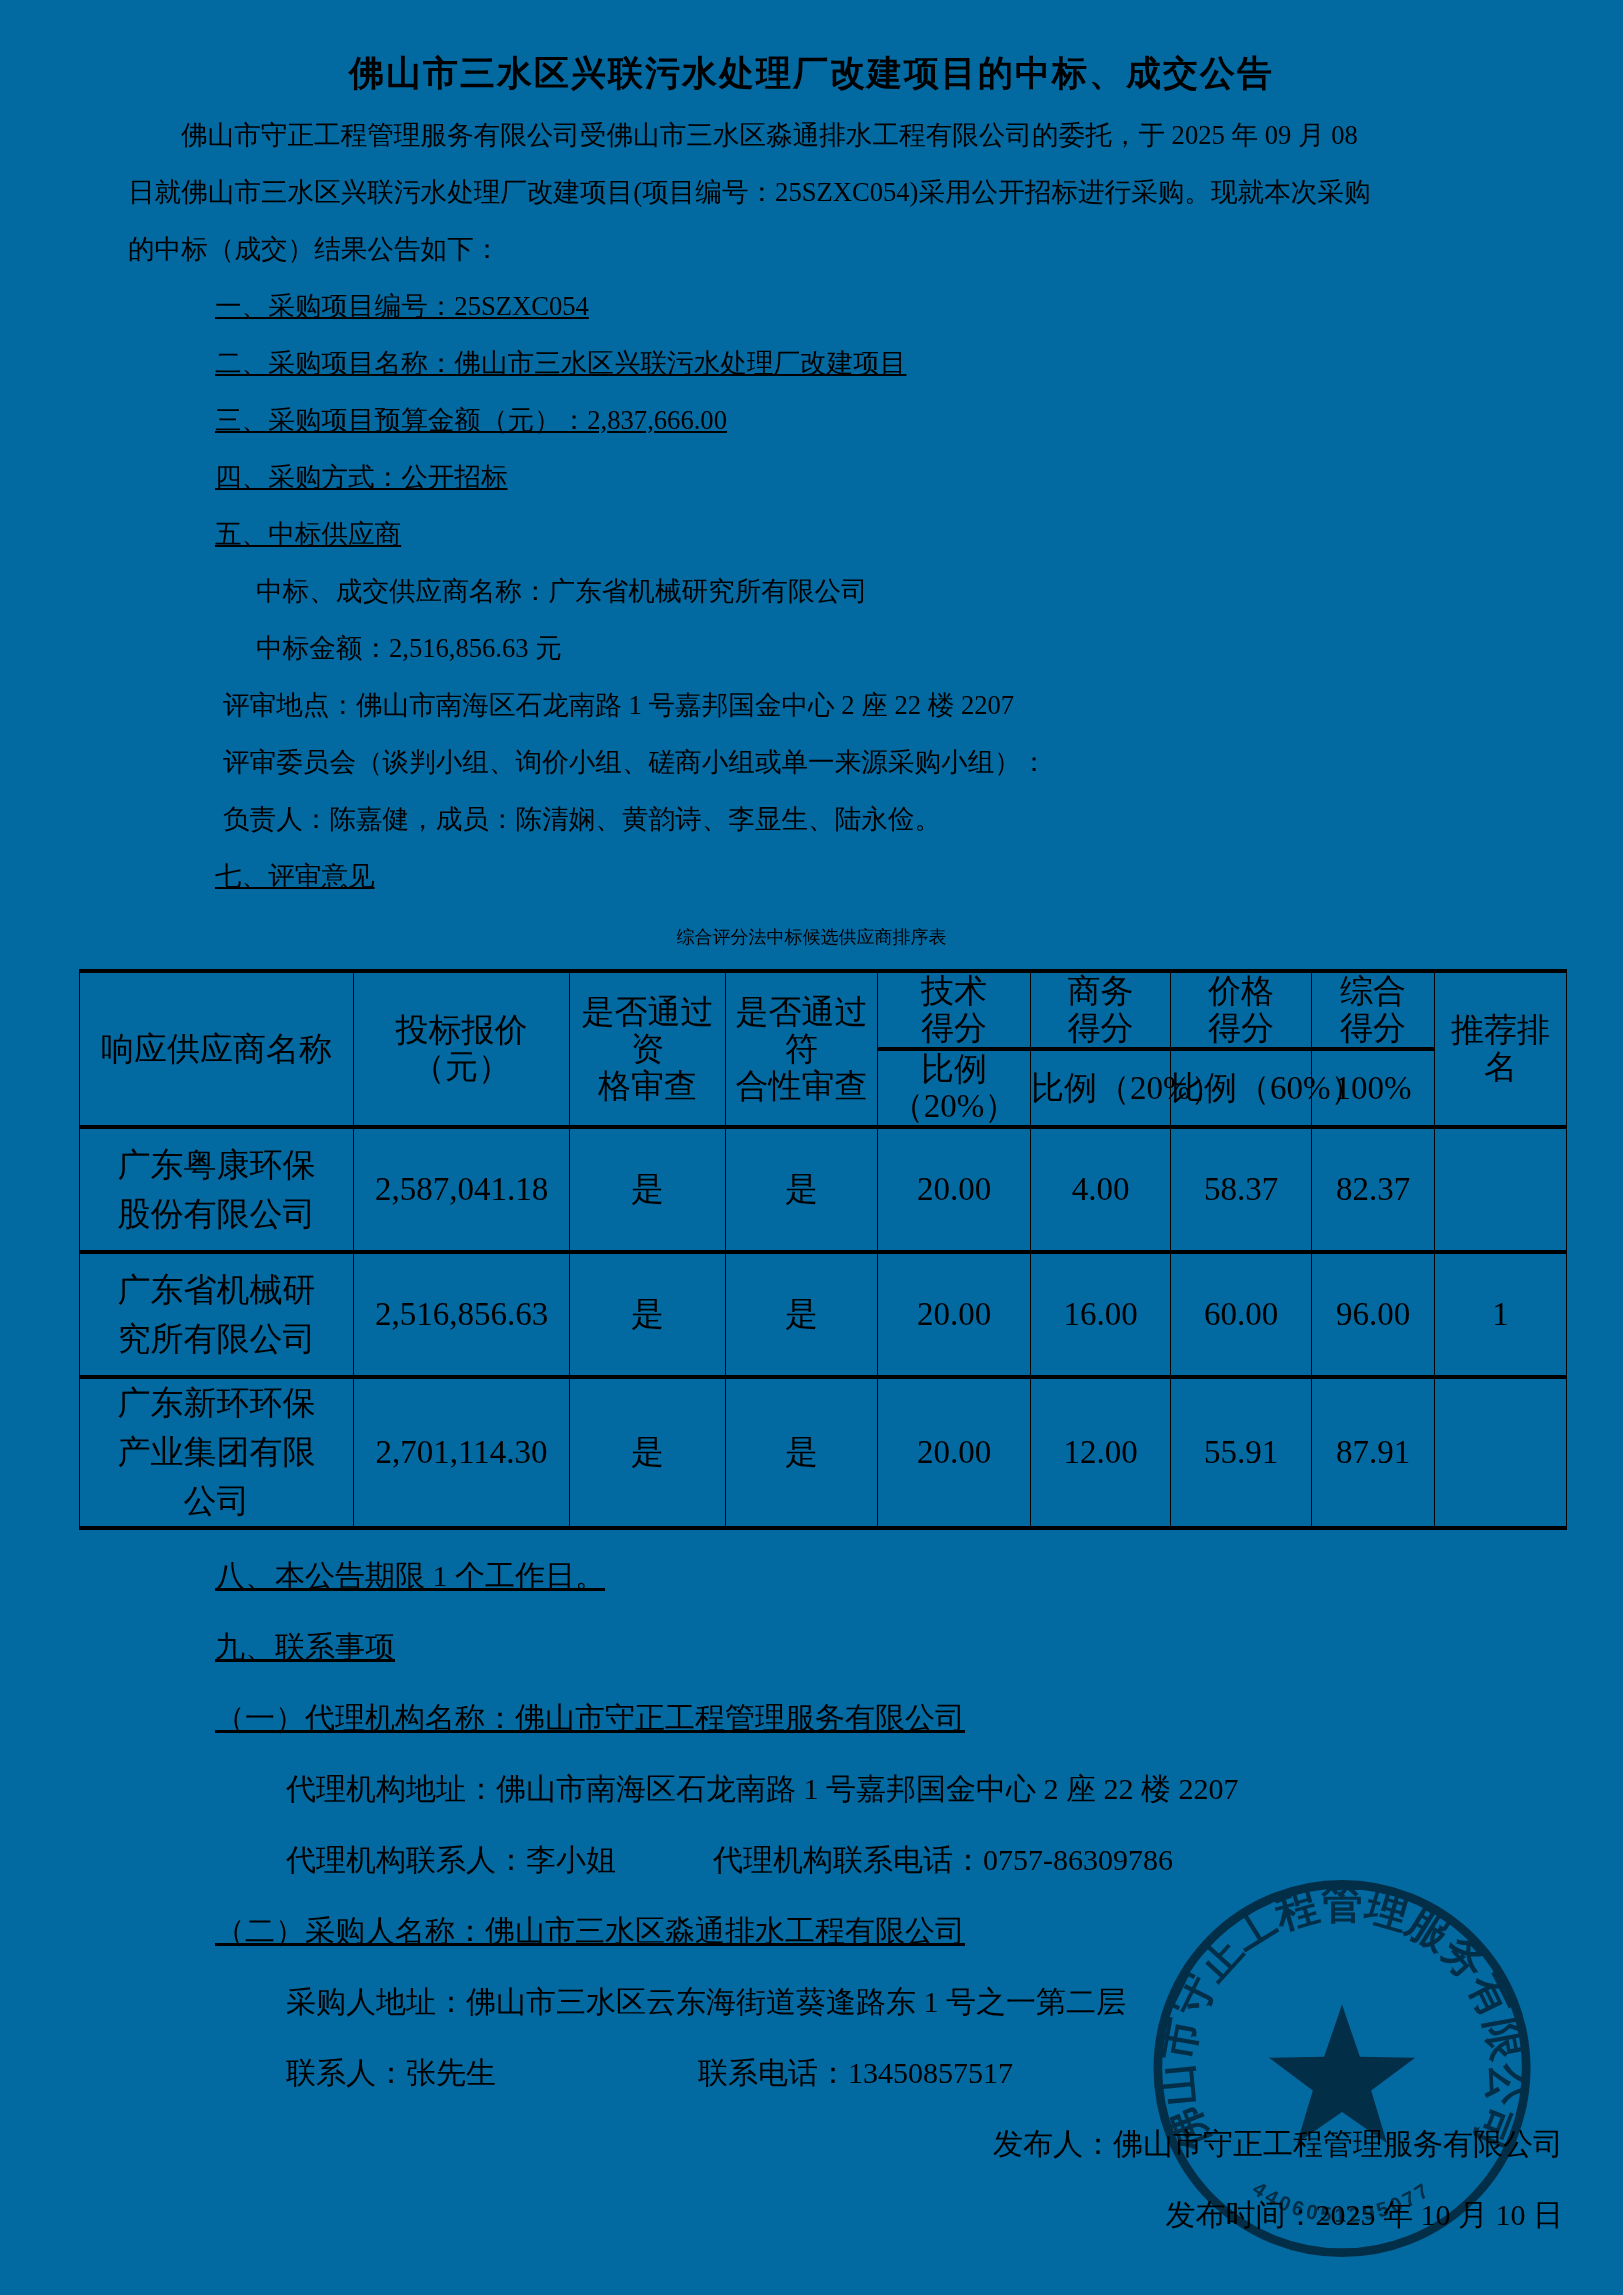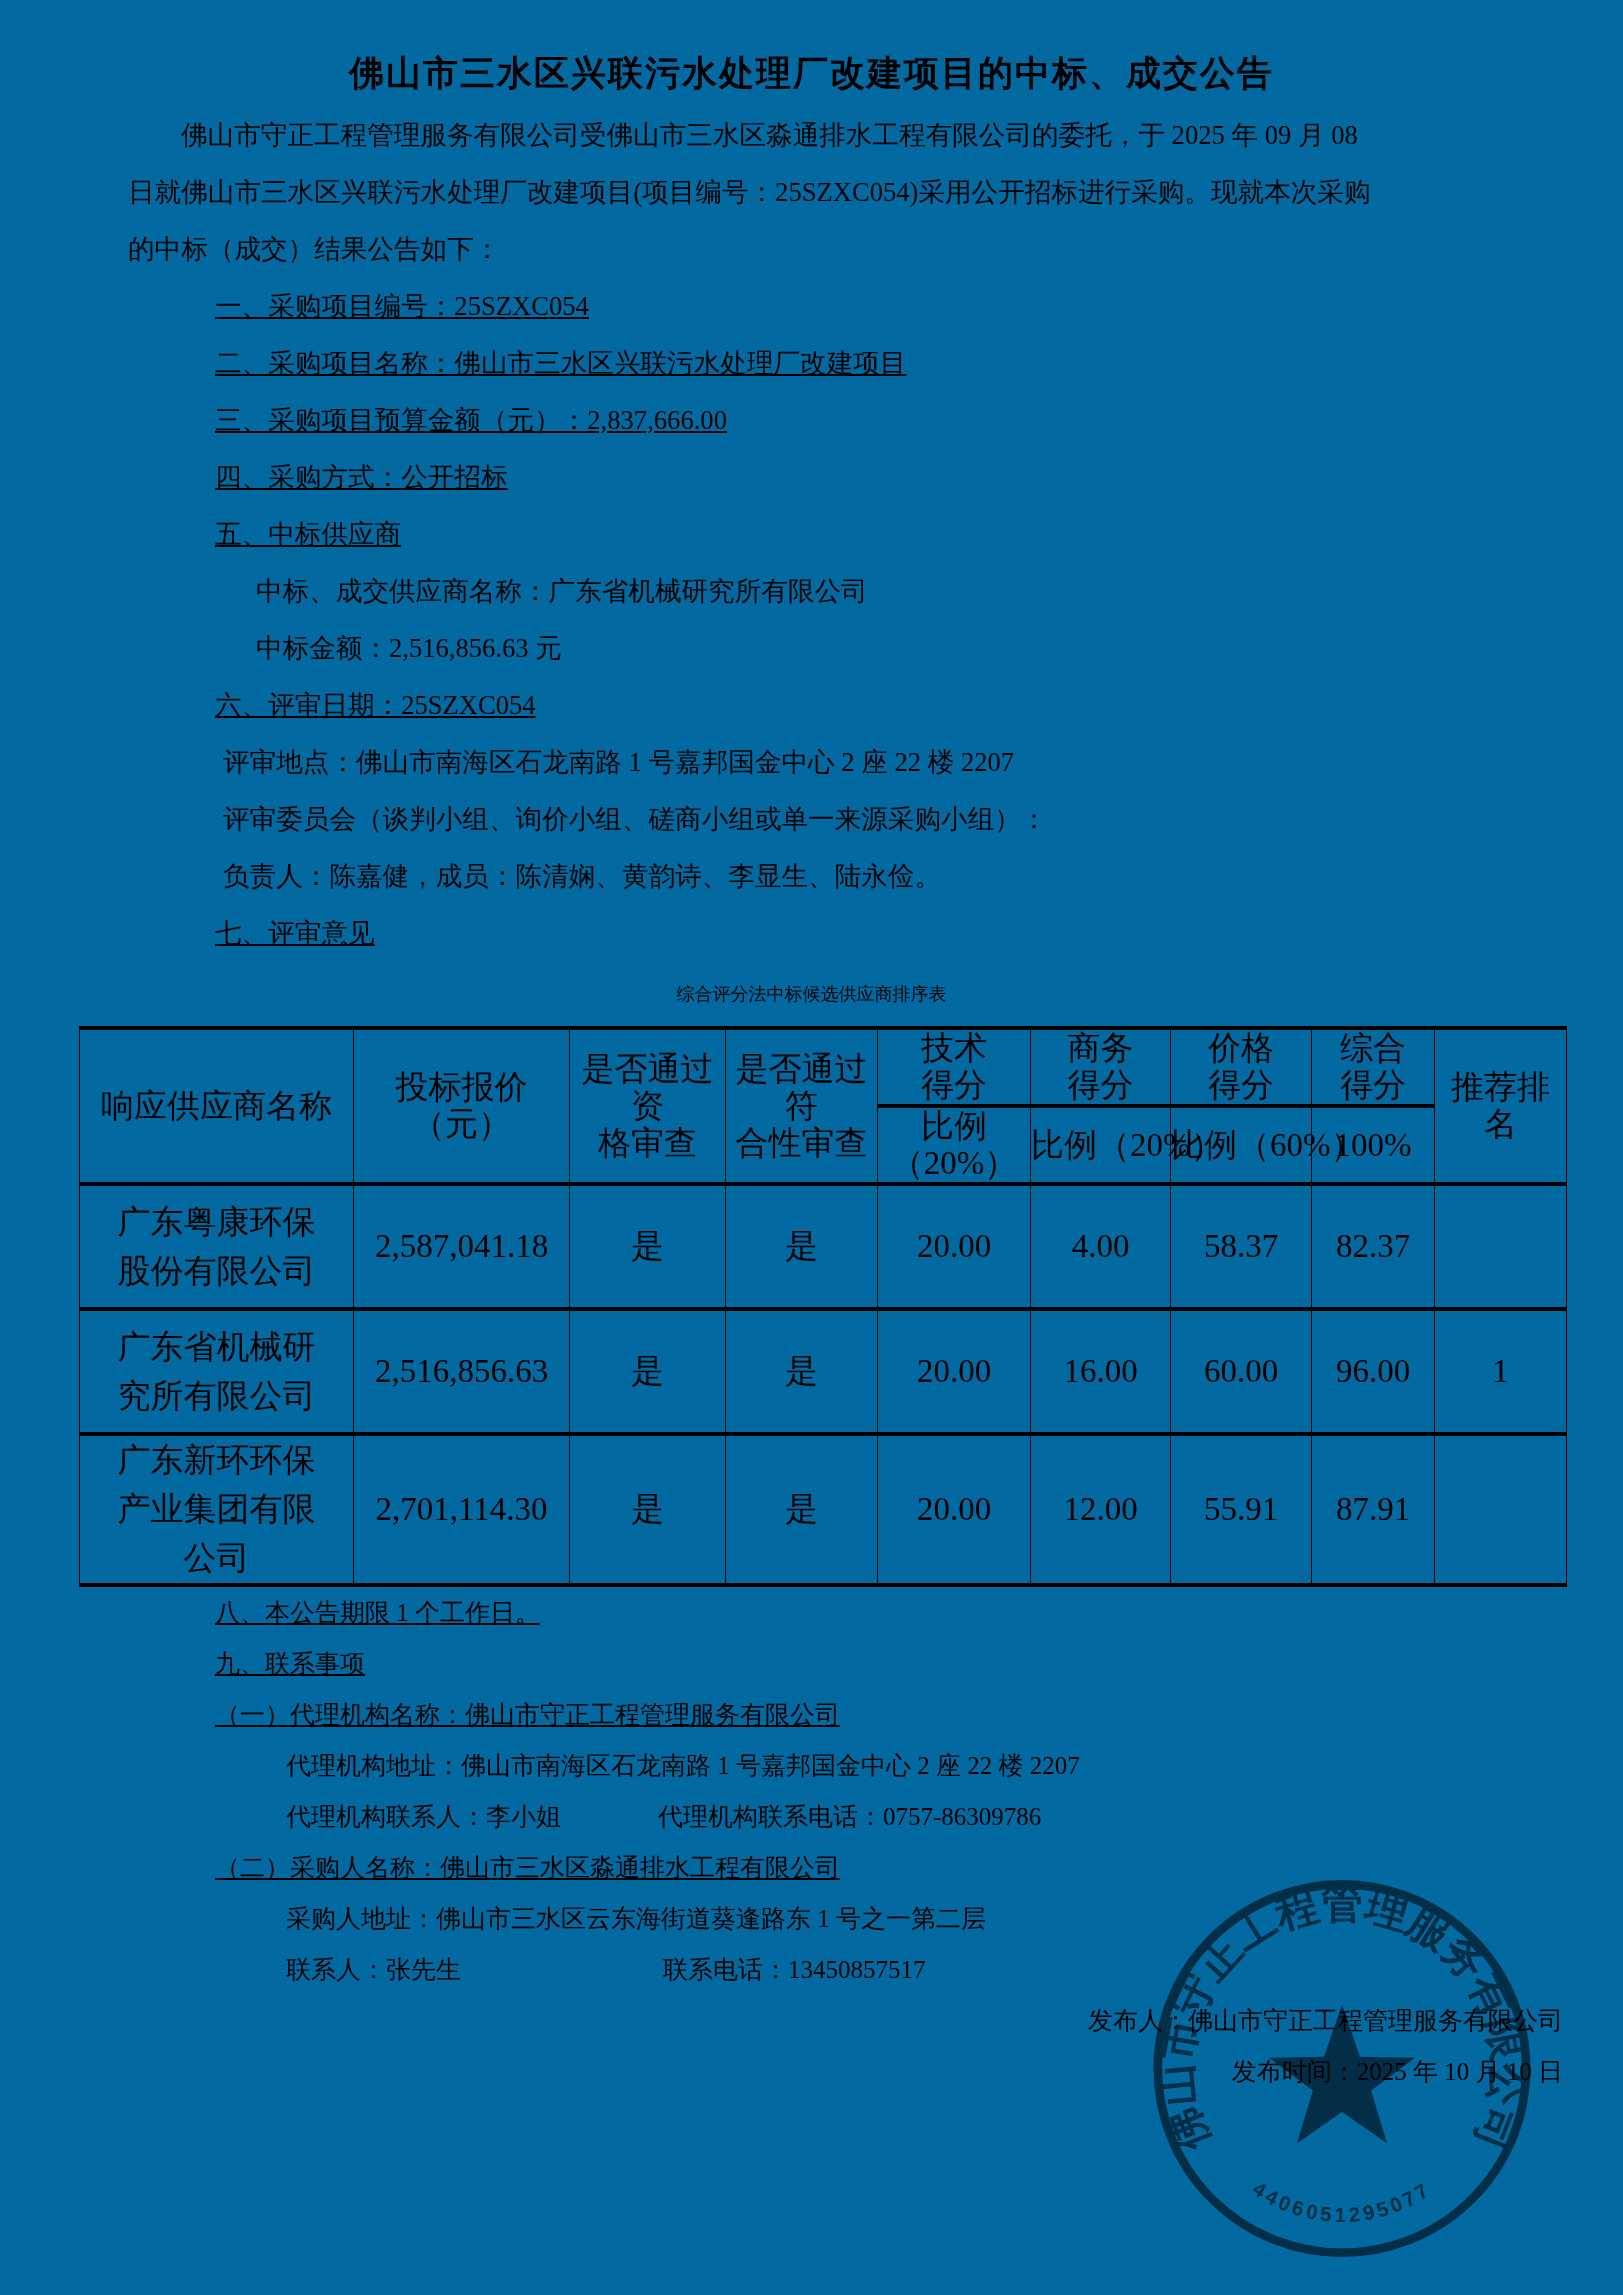--- a/index.html
+++ b/index.html
@@ -29,21 +29,21 @@
   }
   tr.h1 td, tr.h2 td { white-space:pre-line; line-height:37px; }
   tr.h1 { height:77px; }
   tr.h2 { height:77px; }
   tr.h1 td.score-head { border-bottom:4.1px solid #000; }
   tr.h2 td.nowrap { white-space:pre; }
   tr.data { height:125px; }
   tr.data td { border-top:4.1px solid #000; }
   .supplier-inner { display:inline-block; width:204px; line-height:49px; word-break:break-all; }
   .footer { margin-left:128px; margin-top:0; }
-  .fline { height:51px; line-height:51px; font-size:25px; white-space:nowrap; }
+  .fline { height:51px; line-height:51px; font-size:30px; white-space:nowrap;margin-top:20px; }
   .spacer-190 { display:inline-block; width:97px; }
   .spacer-395 { display:inline-block; width:202px; }
   .pub { text-align:right; padding-right:60px; }
   .stamp {
     position:absolute; left:1145px; top:1869px; width:394px; height:399px;
     opacity:0.85; mix-blend-mode:multiply;
   }
 </style>
 </head>
 <body>
@@ -59,21 +59,20 @@
   </div>
 
   <div class="items">
     <div class="bline ind-num">一、采购项目编号：25SZXC054</div>
     <div class="bline ind-num">二、采购项目名称：佛山市三水区兴联污水处理厂改建项目</div>
     <div class="bline ind-num">三、采购项目预算金额（元）：2,837,666.00</div>
     <div class="bline ind-num">四、采购方式：公开招标</div>
     <div class="bline ind-num">五、中标供应商</div>
     <div class="bline ind-sub">中标、成交供应商名称：广东省机械研究所有限公司</div>
     <div class="bline ind-sub">中标金额：2,516,856.63 元</div>
-    <div class="bline ind-num">六、评审日期：25SZXC054</div>
     <div class="bline ind-mid">评审地点：佛山市南海区石龙南路 1 号嘉邦国金中心 2 座 22 楼 2207</div>
     <div class="bline ind-mid">评审委员会（谈判小组、询价小组、磋商小组或单一来源采购小组）：</div>
     <div class="bline ind-mid">负责人：陈嘉健，成员：陈清娴、黄韵诗、李显生、陆永俭。</div>
     <div class="bline ind-num">七、评审意见</div>
   </div>
 
   <div class="tcaption">综合评分法中标候选供应商排序表</div>
 
   <table class="score">
     <colgroup>

